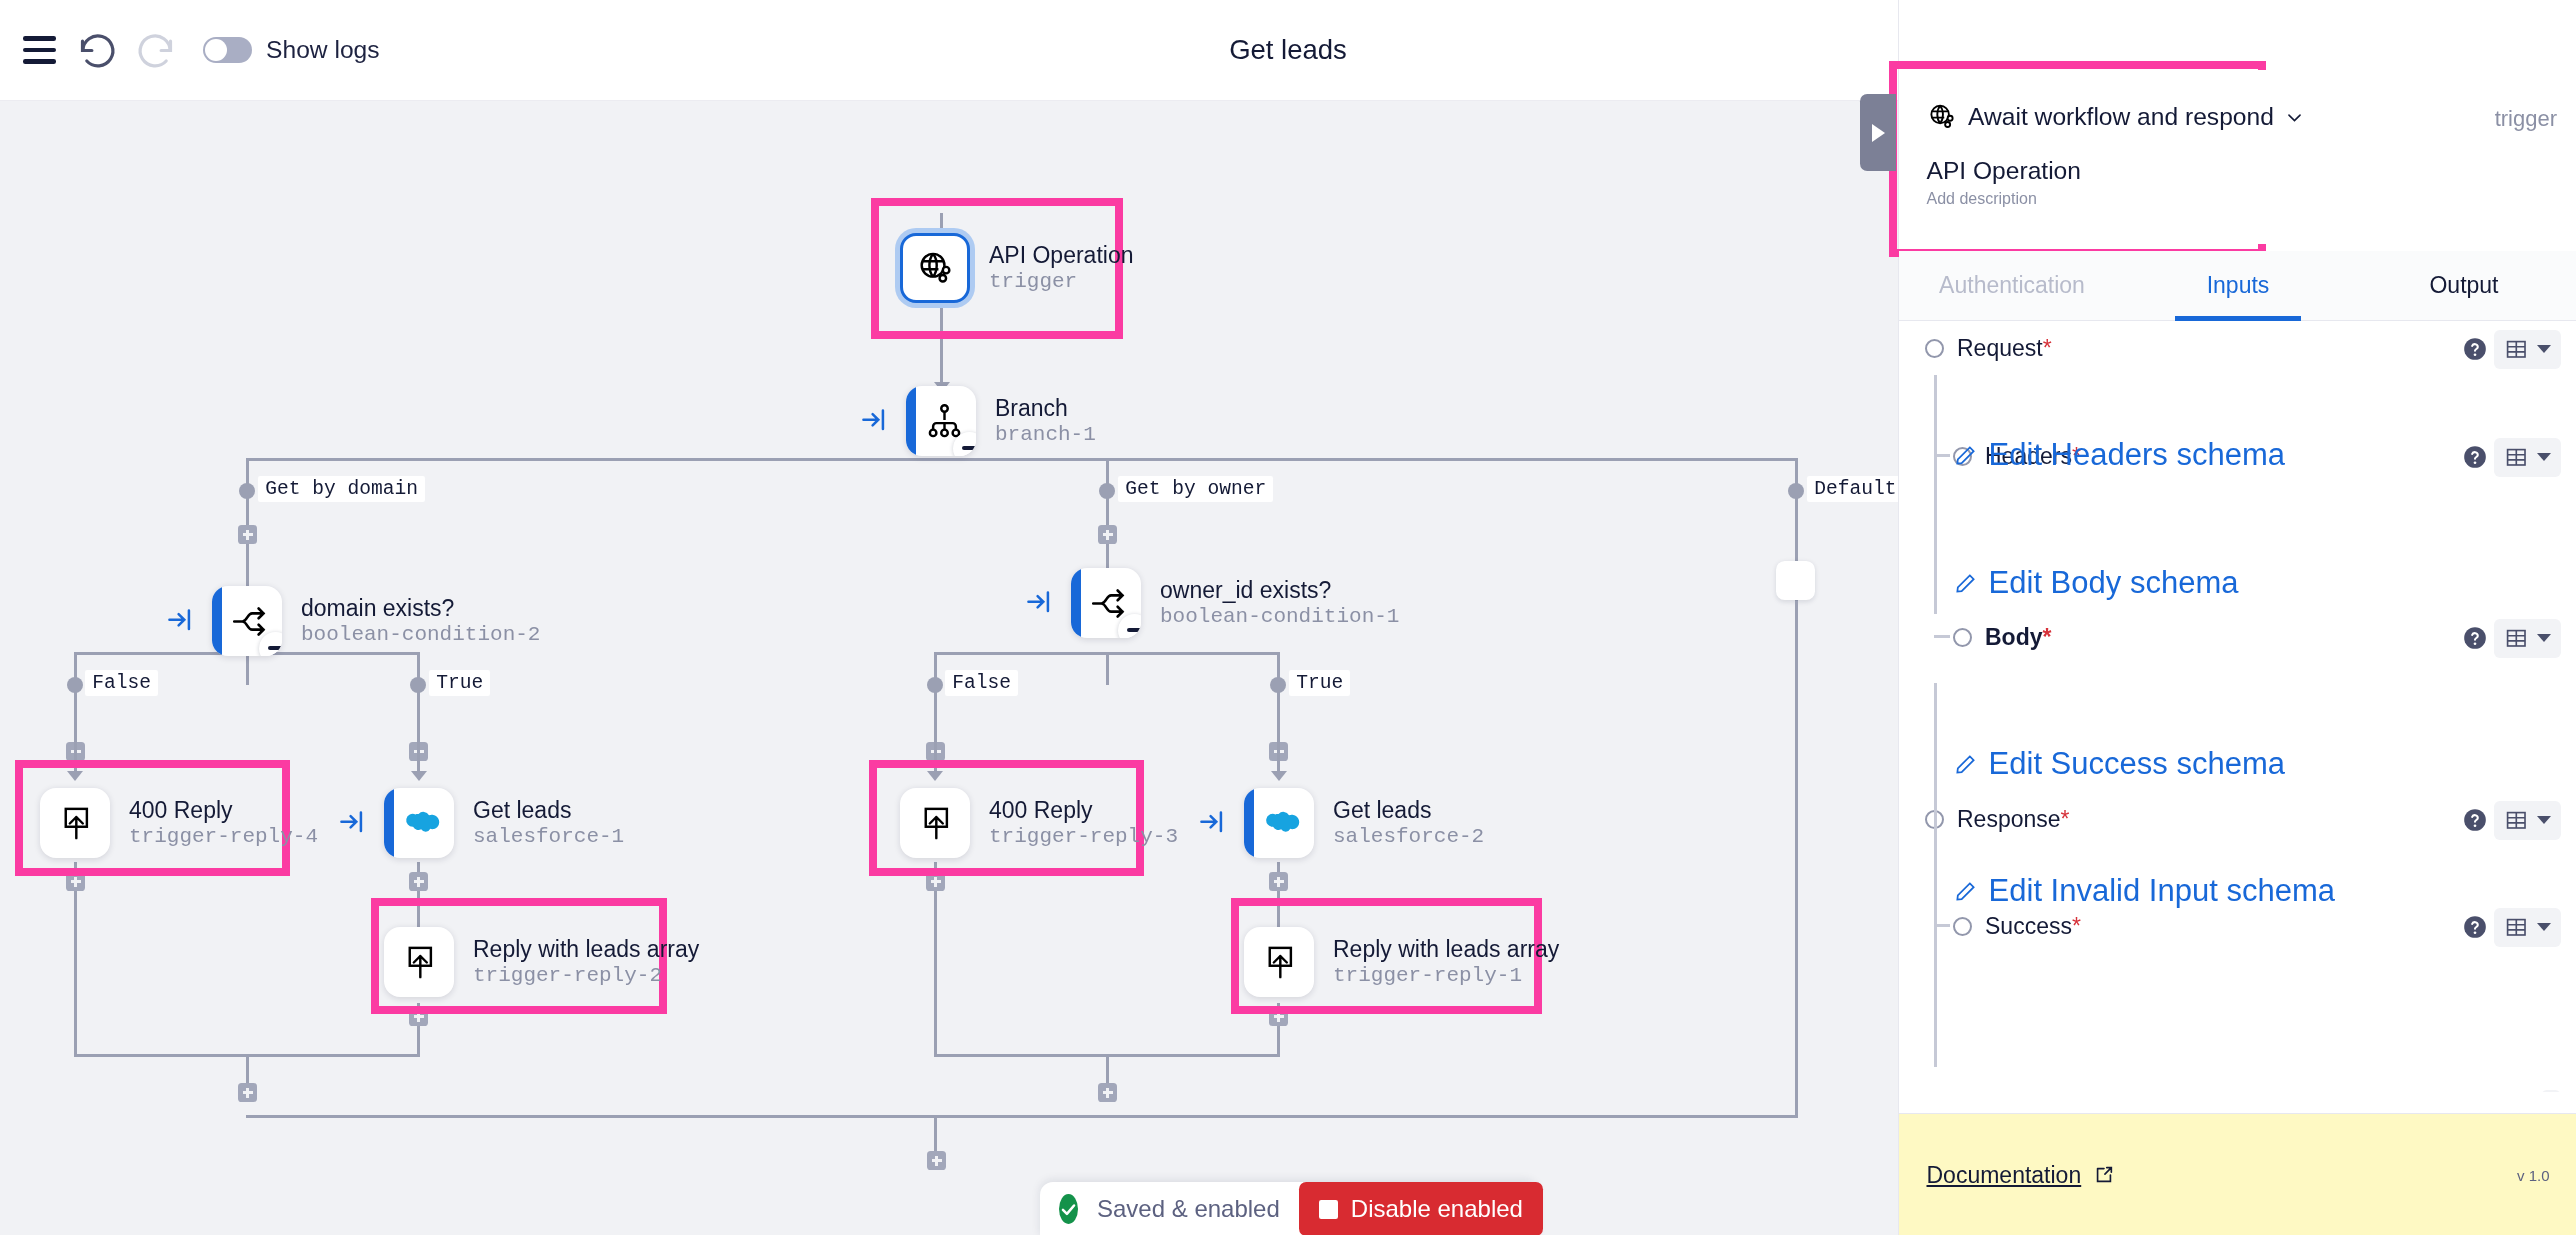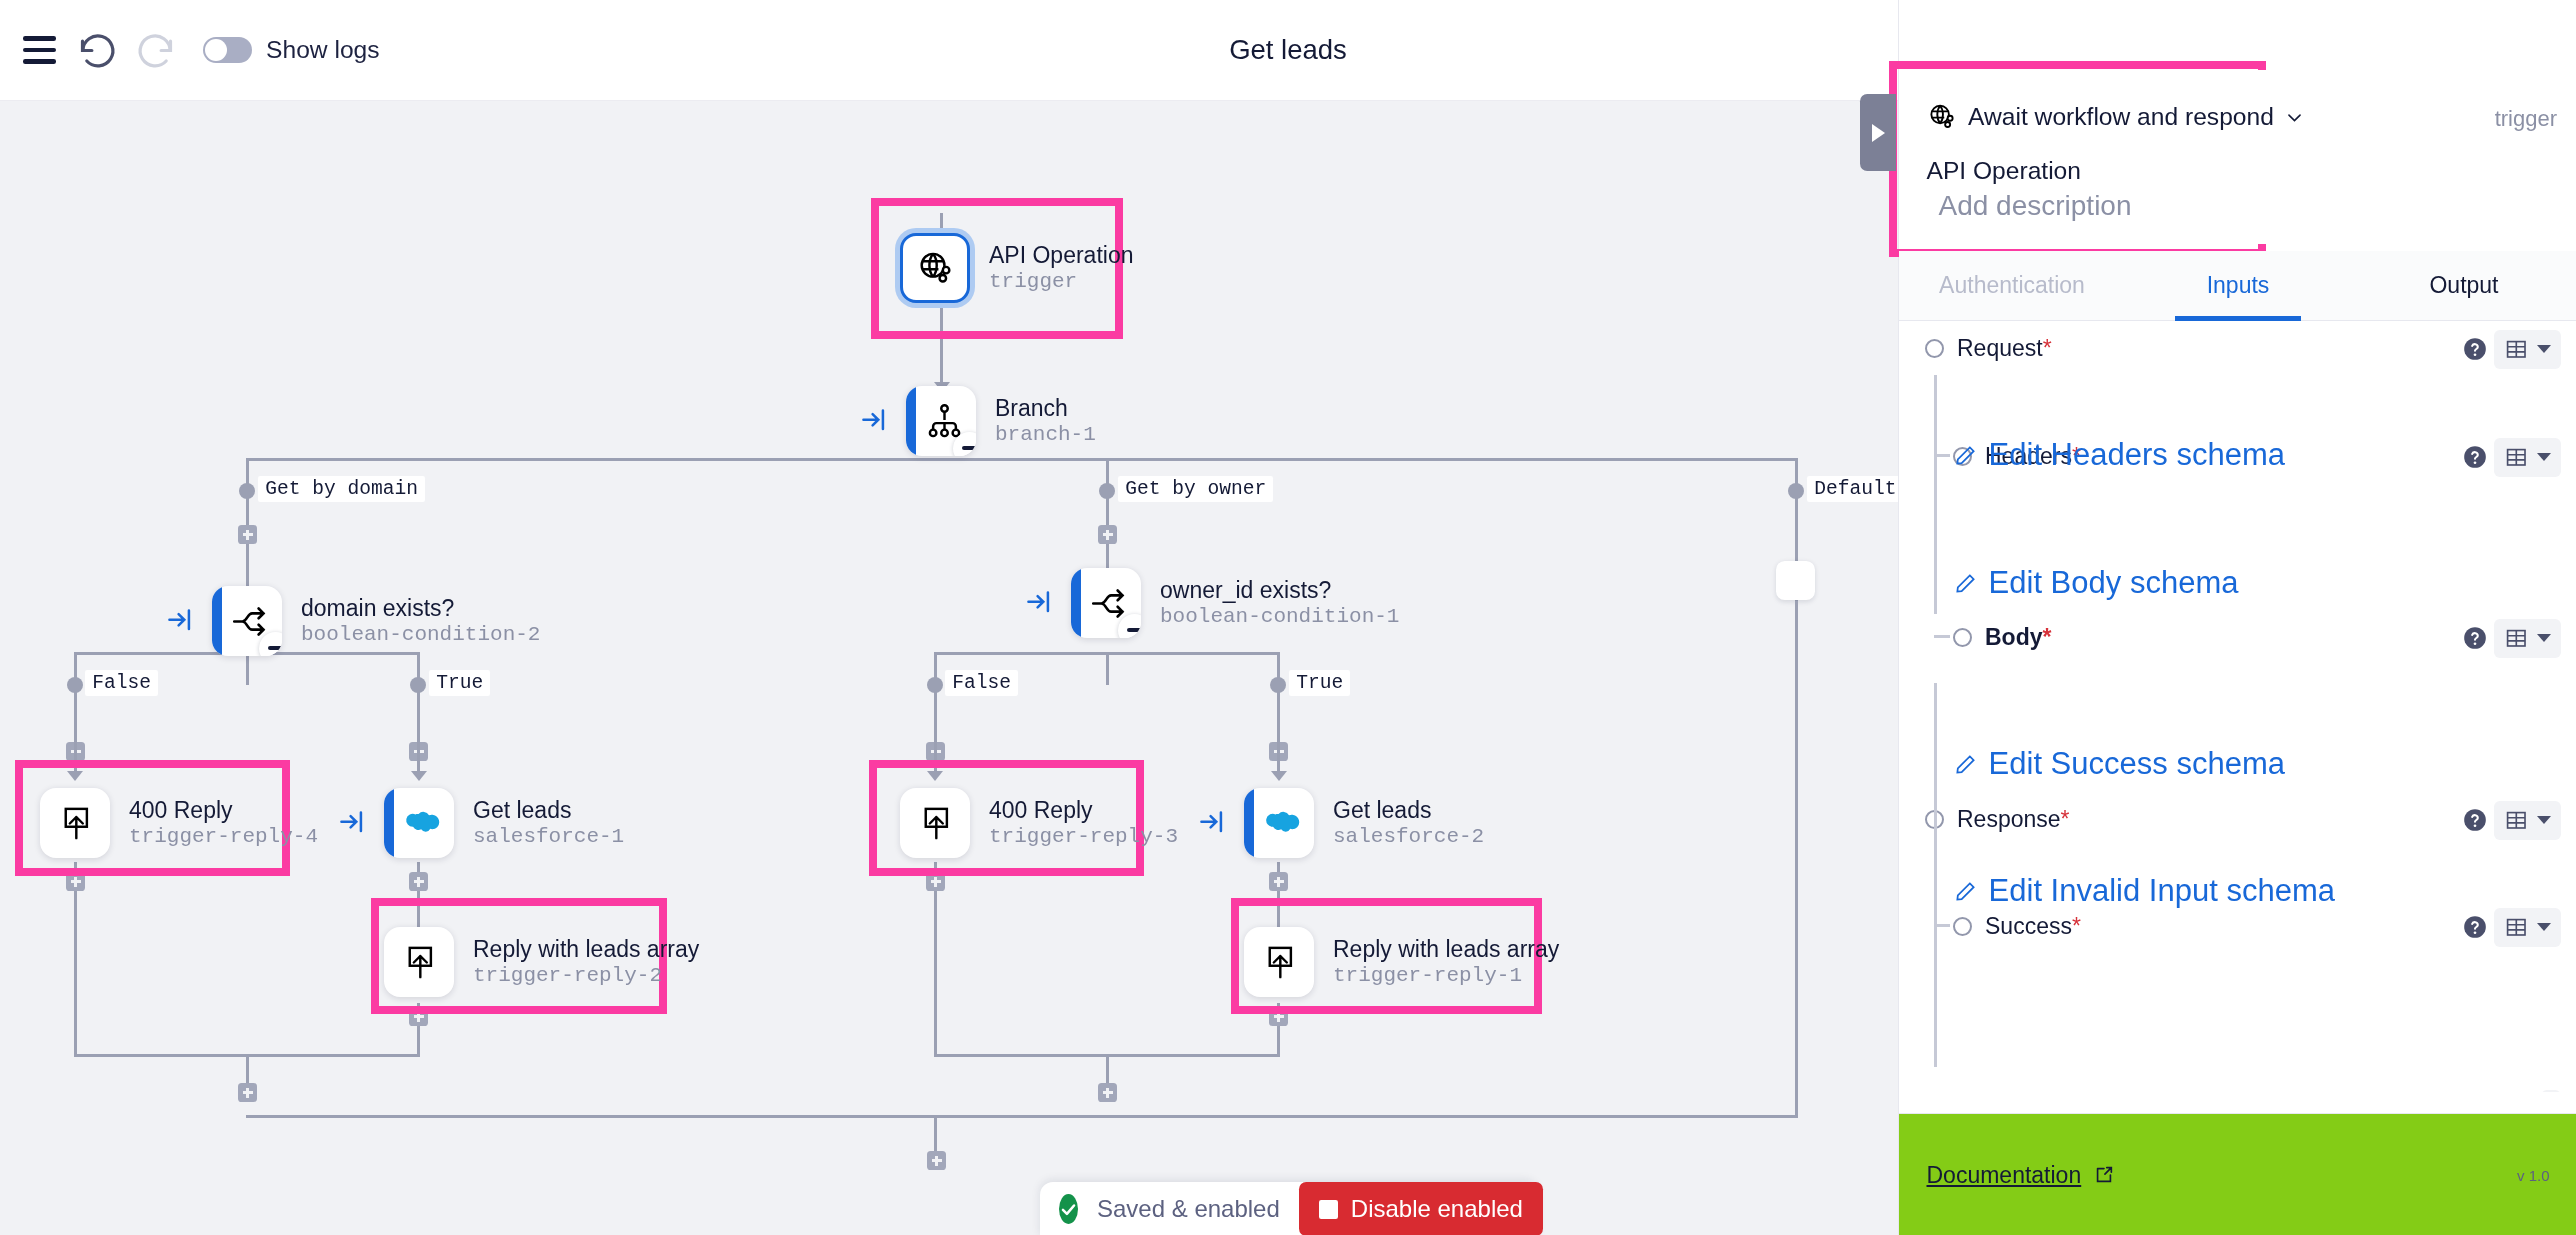--- a/index.html
+++ b/index.html
@@ -137,21 +137,21 @@
     position:absolute; top: 0; left: 1898px; width: 678px; height: 1236px;
     background:#ffffff; border-left: 0.7px solid #e7e8ef;
   }
   .panel-head { position:absolute; top: 70px; left: 0; width: 678px; height: 174px; background:#fff; }
   .panel-node-row { display:flex; align-items:center; padding: 32px 27.5px 0 27.5px; }
   .globe-sm { width: 30px; height: 30px; }
   .panel-node-name { font-size: 24.6px; color:#141a36; margin-left: 11.6px; white-space:nowrap; }
   .chev { margin-left: 11.6px; width: 19px; height: 19px; }
   .trigger-tag { position:absolute; right: 20px; top: 36px; font-size: 22px; color:#8b90a5; }
   .panel-title { padding: 24.6px 27.5px 0 27.5px; font-size: 24.6px; color:#141a36; }
-  .panel-desc { padding: 5.8px 27.5px 0 27.5px; font-size: 28px; color:#8b90a5; cursor:text;margin-left:12px; }
+  .panel-desc { padding: 5.8px 27.5px 0 27.5px; font-size: 16px; color:#8b90a5; cursor:text; }
 
   .tabs { position:absolute; top: 251px; left:0; width: 678px; height: 70px;
     background:#fafbfc; border-bottom: 0.7px solid #e7e8ef; display:flex; }
   .tab { flex:1; display:flex; align-items:center; justify-content:center;
     font-size: 23px; color:#141a36; cursor:pointer; position:relative; }
   .tab.disabled { color:#b7bbcb; }
   .tab.active { color:#1868d8; }
   .tab.active::after { content:""; position:absolute; bottom:-0.7px; left: 22%; width: 56%; height: 5px; background:#1868d8; }
 
   .panel-body { position:absolute; top: 321px; left:0; width:678px; height: 771px; overflow:hidden; }
@@ -166,21 +166,21 @@
   .tbl-btn svg { width: 24.6px; height: 24.6px; }
   .caret { width:0;height:0;border-left:7.2px solid transparent;border-right:7.2px solid transparent;border-top:8.7px solid #4a4f6b;}
   .tree-tick { position:absolute; left: 35px; width: 16px; height: 2.9px; background:#c6c9d6; }
   .tree-line { position:absolute; left: 35px; width: 2.9px; background:#c6c9d6; }
   .edit-link { display:flex; align-items:center; gap: 11.6px; padding-left: 55px; height: 48px; cursor:pointer;}
   .edit-link svg { width: 23px; height: 23px; }
   .edit-link span { font-size: 31px; color:#1868d8; }
 
   .panel-footer {
     position:absolute; bottom: 0; left:0; width: 678px; height: 123px;
-    background:#84cc16; border-top: 0.7px solid #e7e8ef; display:flex; align-items:center;
+    background:#fef9c3; border-top: 0.7px solid #e7e8ef; display:flex; align-items:center;
     justify-content: space-between; padding: 0 27.5px;
   }
   .doc-link { display:flex; align-items:center; gap: 11.6px; cursor:pointer; }
   .doc-link span { font-size: 23px; color:#141a36; text-decoration: underline; }
   .doc-link svg { width: 22px; height: 22px; }
   .ver { font-size: 15px; color:#5c6180; }
 </style>
 </head>
 <body>
 

